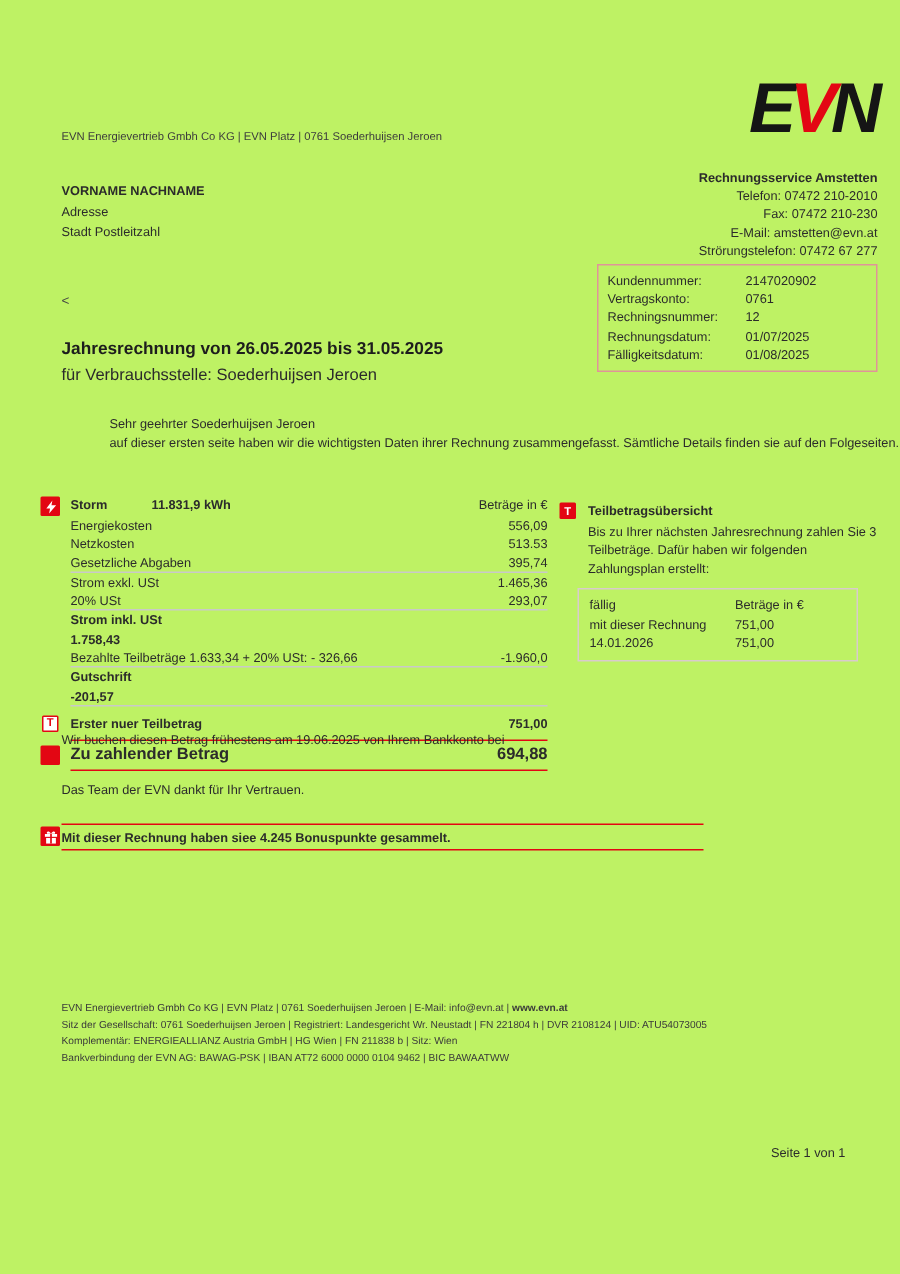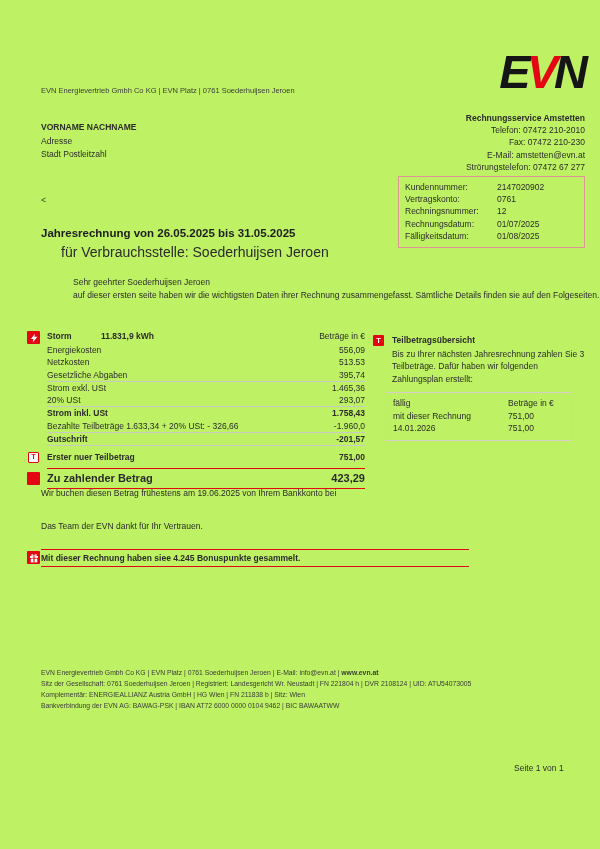--- a/index.html
+++ b/index.html
@@ -22,54 +22,54 @@
   .logo .v { color:#e30613; }
   .service { position:absolute; right:15px; top:112px; text-align:right; line-height:12.2px; font-size:8.5px; }
   .service-title { font-weight:bold; }
   .info-box { position:absolute; left:398px; top:176px; width:187px;
               border:1px solid #e09499; padding:4px 6px 5px 6px; line-height:12.2px; font-size:8.5px; }
   .info-row { display:flex; }
   .info-label { width:92px; }
   
   .marker { position:absolute; left:41px; top:195px; font-size:9px; color:#444; }
   .doc-title { position:absolute; left:41px; top:227px; font-size:11.5px; font-weight:bold; color:#1d1d1d; }
-  .doc-subtitle { position:absolute; left:41px; top:244px; font-size:14px;margin-left:20px; }
+  .doc-subtitle { position:absolute; left:41px; top:244px; font-size:11px; }
   .intro { position:absolute; left:41px; top:276px; width:527px; line-height:13px;margin-left:32px; }
   .intro-body { margin-top:0; }
   
   .invoice { position:absolute; left:47px; top:331px; width:318px; }
   .inv-head { display:flex; align-items:baseline; position:relative; padding-bottom:3px; }
   .inv-head .prod { font-weight:bold; width:54px; }
   .inv-head .qty { font-weight:bold; }
   .inv-head .amt-h { margin-left:auto; }
   .inv-row { display:flex; justify-content:space-between; align-items:baseline;
              line-height:12.3px; position:relative; }
   .inv-row.sep { border-bottom:1px solid #c9c9c9; }
-  .inv-row.bold { font-weight:bold; }
+  .inv-row.bold { font-weight:bold;flex-direction:column; }
   .inv-row.installment { margin-top:4px; font-weight:bold; line-height:14px; }
   .inv-row.total { margin-top:4px; border-top:1.4px solid #e30613; border-bottom:1.4px solid #e30613;
                    padding:3px 0 4px 0; font-weight:bold; font-size:11px; line-height:12px; }
   .sq-icon { position:absolute; width:13px; height:13px; background:#e30613; border-radius:1px;
              display:flex; align-items:center; justify-content:center; }
   .inv-head .sq-icon { left:-20px; top:0; }
   .inv-row.installment .t-outline { position:absolute; left:-19px; top:2px; width:11px; height:11px;
              border:1.2px solid #e30613; border-radius:1px; color:#e30613; font-weight:bold;
              font-size:7.5px; line-height:8.5px; text-align:center; background:#fff; }
   .inv-row.total .sq-icon { left:-20px; top:3px; }
   
   .overview { position:absolute; left:392px; top:334px; width:193px; line-height:12.5px; }
   .overview .t-badge { position:absolute; left:-19px; top:1px; width:11px; height:11px;
              background:#e30613; border-radius:1px; color:#fff; font-weight:bold; font-size:7.5px;
              line-height:11px; text-align:center; }
   .ov-title { font-weight:bold; }
   .ov-body { margin-top:1px; }
   .ov-table { margin-left:-7px; margin-top:7px; width:187px; border:1px solid #d8cccc;
               padding:4px 7px 5px 7px; line-height:12.5px; }
   .ov-row { display:flex; }
-  .ov-col1 { width:115px; }
+  .ov-col1 { width:97px; }
   
   .debit-note { position:absolute; left:41px; top:488px; }
   .thanks-note { position:absolute; left:41px; top:521px; }
   
   .bonus { position:absolute; left:41px; top:549px; width:428px; }
   .bonus-icon { position:absolute; left:-14px; top:2px; width:13px; height:13px; background:#e30613;
                 border-radius:1px; display:flex; align-items:center; justify-content:center; }
   .bonus-headline { border-top:1px solid #e30613; border-bottom:1px solid #e30613;
                     padding:2.5px 0 3.5px 0; font-weight:bold; }
   .bonus-text { margin-top:4px; line-height:13px; }
@@ -179,21 +179,21 @@
 
     <div class="inv-row installment">
       <span class="t-outline">T</span>
       <span>Erster nuer Teilbetrag</span>
       <span>751,00</span>
     </div>
 
     <div class="inv-row total">
       <span class="sq-icon"></span>
       <span>Zu zahlender Betrag</span>
-      <span>423,29</span>
+      <span>694,88</span>
     </div>
   </div>
 
   <div class="overview">
     <span class="t-badge">T</span>
     <div class="ov-title">Teilbetragsübersicht</div>
     <div class="ov-body">Bis zu Ihrer nächsten Jahresrechnung zahlen Sie 3 Teilbeträge. Dafür haben wir folgenden Zahlungsplan erstellt:</div>
     <div class="ov-table">
       <div class="ov-row">
         <span class="ov-col1">fällig</span>

